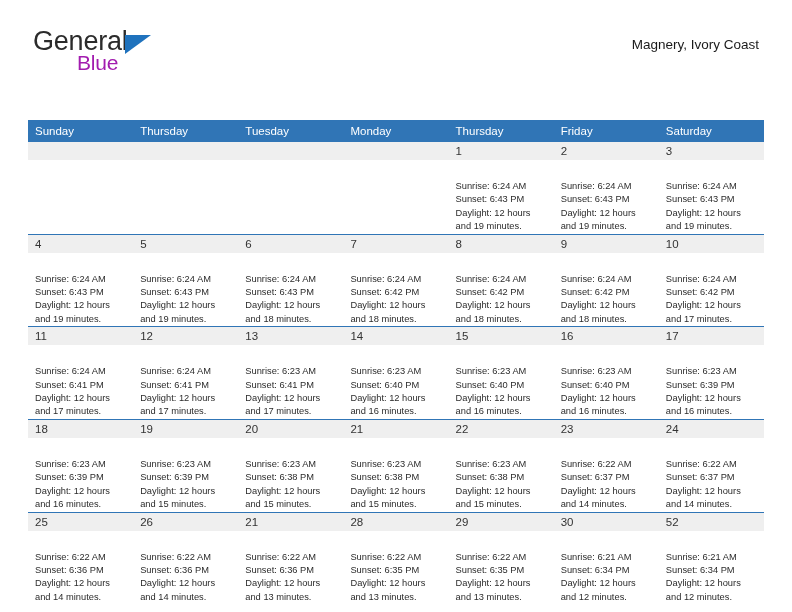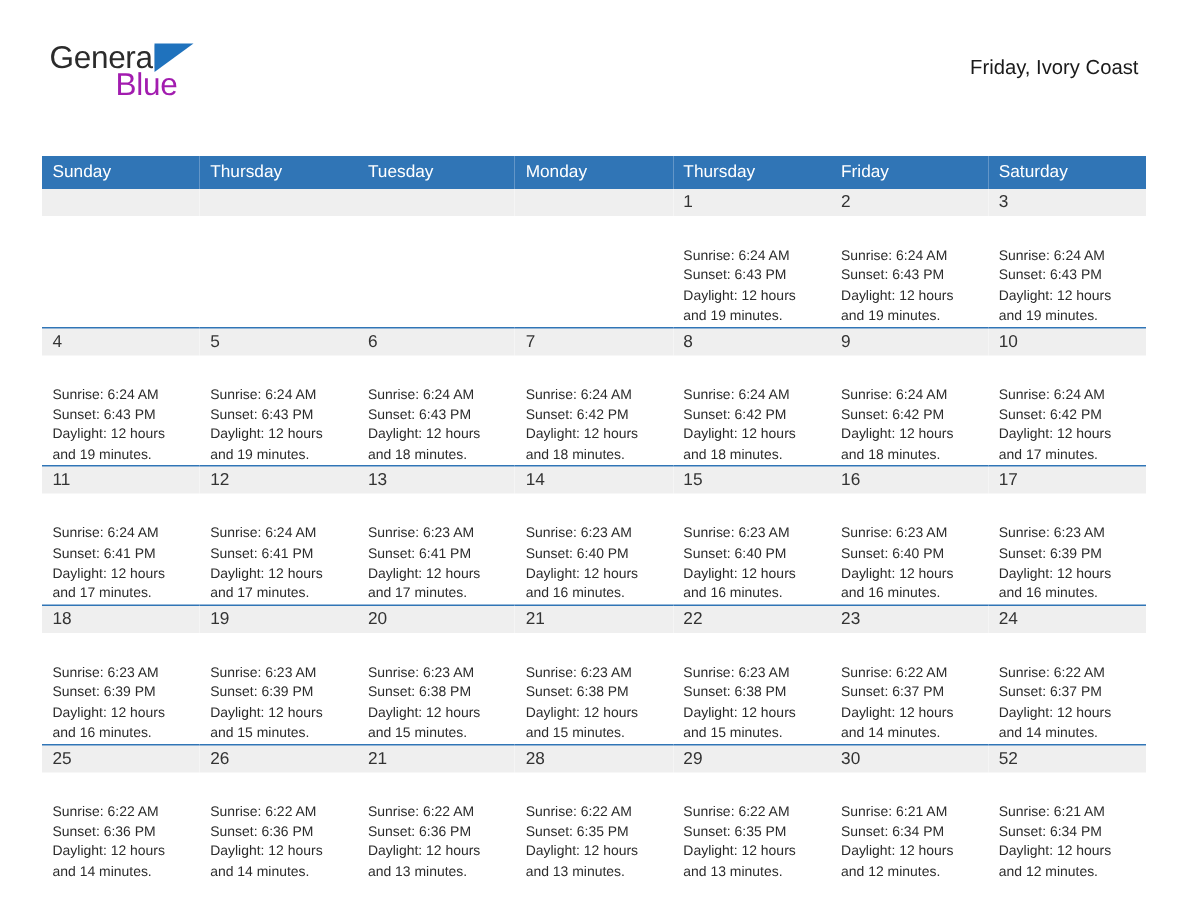--- a/index.html
+++ b/index.html
@@ -28,21 +28,21 @@
     position: relative;
     width: 120px;
     line-height: 1;
     user-select: none;
   }
   .logo-row1 {
     display: flex;
     align-items: flex-end;
   }
   .logo-general {
-    font-size: 21px;
+    font-size: 27px;
     color: #2b2b2b;
     letter-spacing: -0.2px;
     font-family: "Liberation Sans", sans-serif;
   }
   .logo-tri {
     width: 0; height: 0;
     border-left: 26px solid #1f72bd;
     border-bottom: 19px solid transparent;
     margin-left: -3px;
     margin-bottom: 1px;
@@ -70,21 +70,21 @@
     font-size: 13.5px;
     color: #1a1a1a;
     margin-top: 9px;
     white-space: nowrap;
   }
 
   
   .cal {
     position: absolute;
     left: 28px;
-    top: 104px;
+    top: 120px;
     width: 736px;
     border-collapse: collapse;
     table-layout: fixed;
   }
   .cal th {
     background: #3075b6;
     color: #ffffff;
     font-weight: normal;
     font-size: 11.5px;
     text-align: left;
@@ -128,21 +128,21 @@
 
     <div class="logo">
       <div class="logo-row1">
         <span class="logo-general">General</span>
         <span class="logo-tri"></span>
       </div>
       <span class="logo-blue">Blue</span>
     </div>
 
     <div class="title-wrap">
-      <div class="cal-subtitle">Friday, Ivory Coast</div>
+      <div class="cal-subtitle">Magnery, Ivory Coast</div>
     </div>
 
   </div>
 
   <table class="cal">
     <thead>
       <tr>
         <th>Sunday</th>
         <th>Thursday</th>
         <th>Tuesday</th>

